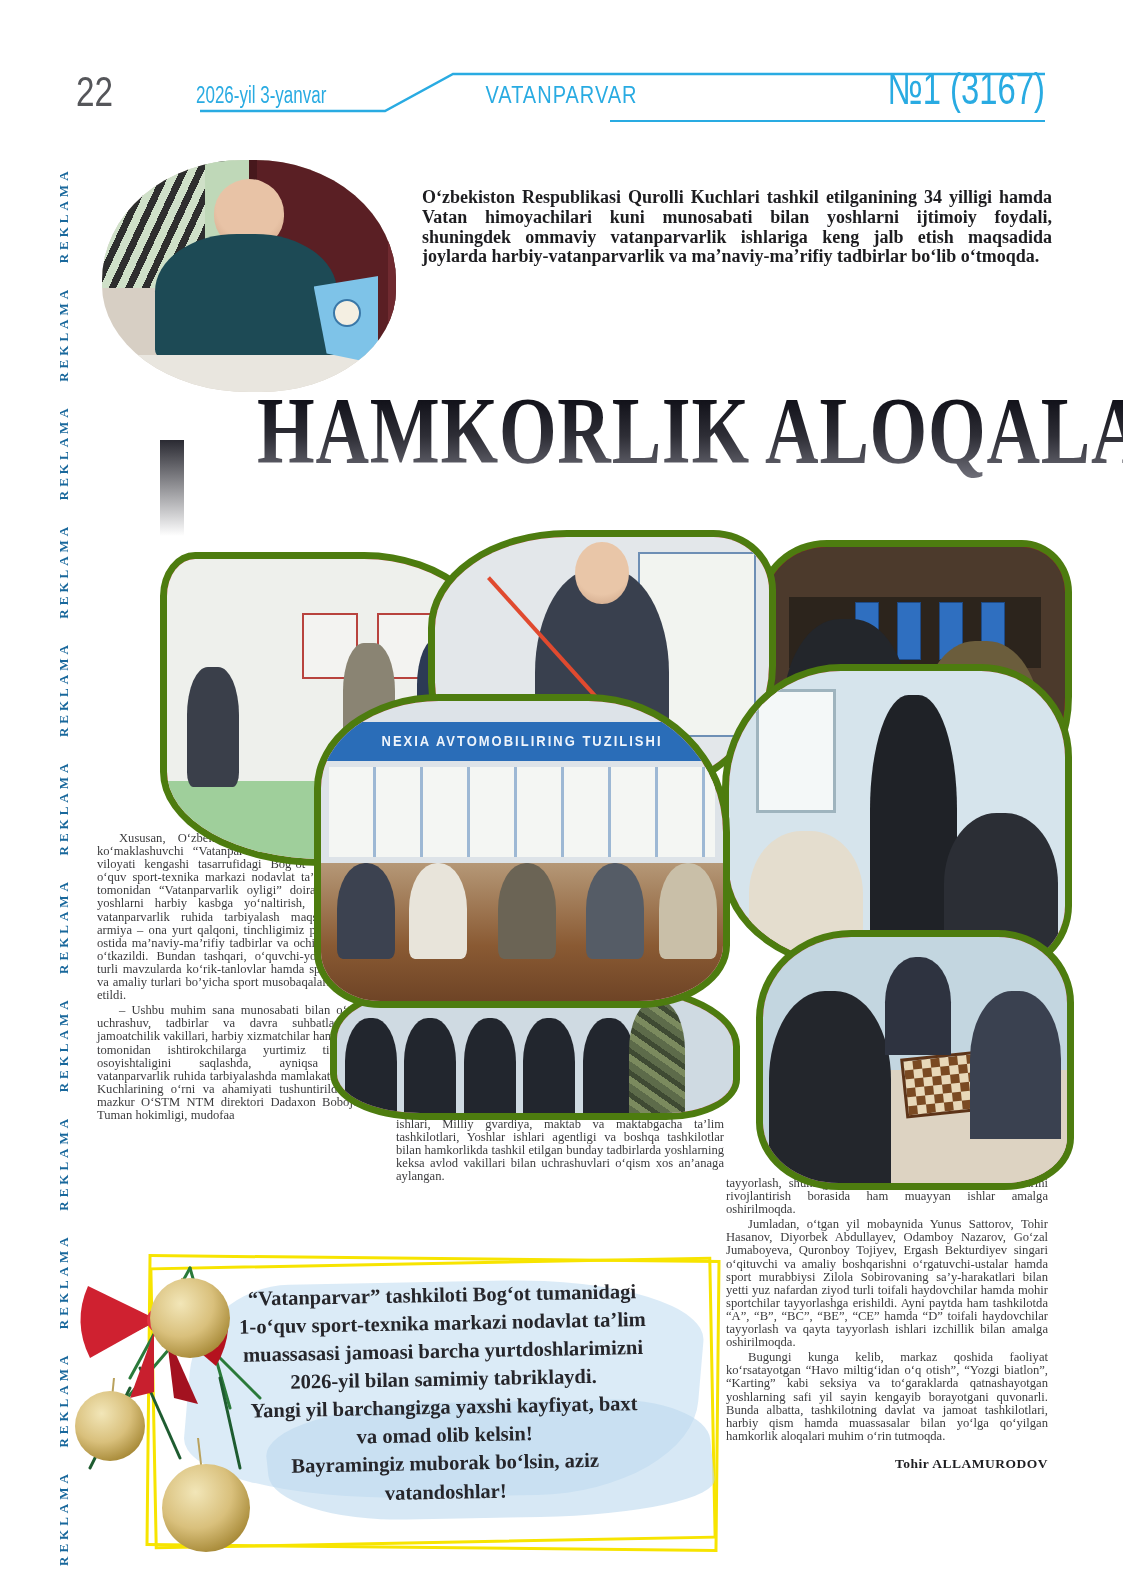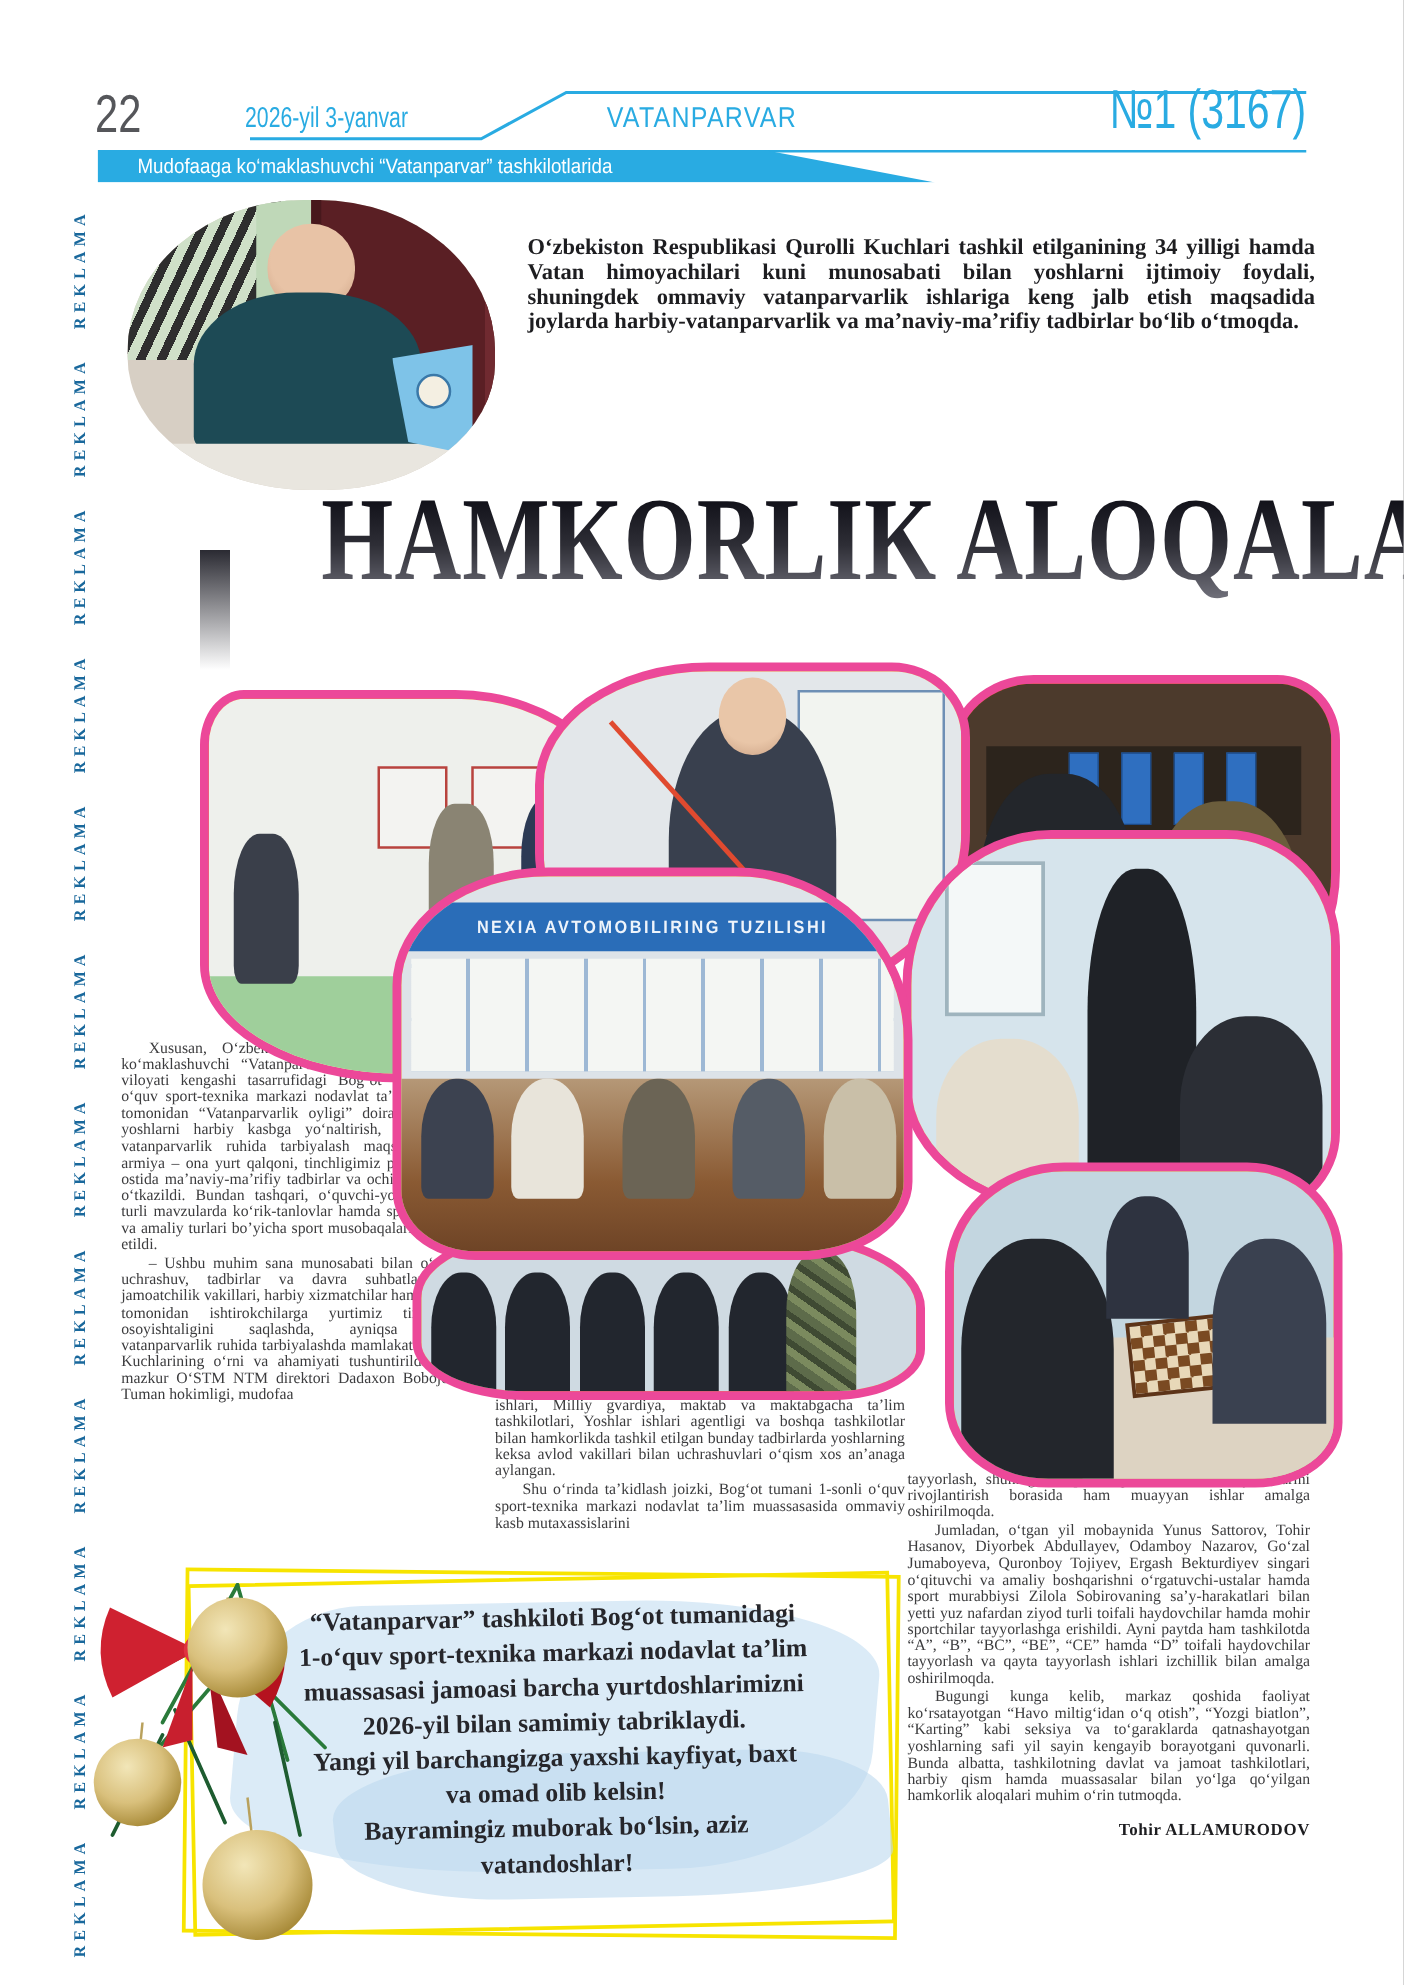--- a/index.html
+++ b/index.html
@@ -54,21 +54,21 @@
     letter-spacing:1px;transform:scale(.78,1);transform-origin:center top;
     background:linear-gradient(180deg,#101018 15%,#2e2e36 55%,#70707a 100%);
     -webkit-background-clip:text;background-clip:text;color:transparent;white-space:nowrap;}
   .head2{position:absolute;left:120px;top:466px;width:900px;text-align:center;}
   .head2 span{display:inline-block;font-weight:bold;font-size:84px;line-height:1;
     transform:scale(.8,1);transform-origin:center top;color:#18a5d8;white-space:nowrap;}
   .hstem{position:absolute;left:160px;top:440px;width:24px;height:96px;
     background:linear-gradient(180deg,#2a2a32,#ffffff);}
 
   
-  .photo{position:absolute;border:7px solid #ec4899;overflow:hidden;background:#f97316;}
+  .photo{position:absolute;border:7px solid #4d7c0f;overflow:hidden;background:#b91c1c;}
   .ph-shoot{left:160px;top:552px;width:338px;height:300px;z-index:1;
     border-radius:10% 42% 34% 46% / 14% 40% 38% 30%;}
   .ph-shoot .wall{position:absolute;inset:0;background:#eef0ec;}
   .ph-shoot .poster{position:absolute;top:18%;width:52px;height:62px;background:#f3f3f1;border:2px solid #b8433e;}
   .ph-shoot .floor{position:absolute;left:0;bottom:0;width:100%;height:26%;background:#9fcf9b;}
   .ph-shoot .fig{position:absolute;width:52px;height:120px;border-radius:40% 40% 12% 12%;background:#3a3f4a;}
   .ph-instr{left:428px;top:530px;width:334px;height:258px;z-index:2;
     border-radius:40% 18% 46% 50% / 36% 22% 50% 44%;}
   .ph-instr .board{position:absolute;inset:0;background:#e3e7ea;}
   .ph-instr .chart{position:absolute;right:4%;top:6%;width:34%;height:70%;background:#f2f4f0;border:2px solid #6e8fb5;}
@@ -158,23 +158,20 @@
 
   <svg class="hdr-svg" viewBox="0 0 1123 160">
     <path d="M200,111 L385,111 L453,74 L1045,74" fill="none" stroke="#29abe2" stroke-width="2.5"></path>
     <path d="M610,121 L1045,121" fill="none" stroke="#29abe2" stroke-width="2"></path>
   </svg>
 
   <div class="pagenum">22</div>
   <div class="hdr-cyan hdr-date">2026-yil 3-yanvar</div>
   <div class="hdr-cyan hdr-mast">VATANPARVAR</div>
   <div class="hdr-cyan hdr-issue">№1 (3167)</div>
-  <div class="kicker">
-    <span>Mudofaaga ko‘maklashuvchi “Vatanparvar” tashkilotlarida</span>
-  </div>
 
   <div class="portrait">
     <div class="blinds"></div>
     <div class="wall"></div>
     <div class="cabinet"></div>
     <div class="head"></div>
     <div class="body"></div>
     <div class="desk"></div>
     <div class="flag"></div>
     <div class="flagdot"></div>
@@ -258,21 +255,20 @@
     <div class="pl2"></div>
     <div class="pl3"></div>
   </div>
 
   <div class="col col1">
     <p class="ind">Xususan, O‘zbekiston Respublikasi mudofaasiga ko‘maklashuvchi “Vatanparvar” tashkilotining Xorazm viloyati kengashi tasarrufidagi Bog‘ot tumani 1-sonli o‘quv sport-texnika markazi nodavlat ta’lim muassasasi tomonidan “Vatanparvarlik oyligi” doirasida o‘quvchi-yoshlarni harbiy kasbga yo‘naltirish, ularni harbiy-vatanparvarlik ruhida tarbiyalash maqsadida “Milliy armiya – ona yurt qalqoni, tinchligimiz posboni!” shiori ostida ma’naviy-ma’rifiy tadbirlar va ochiq eshiklar kuni o‘tkazildi. Bundan tashqari, o‘quvchi-yoshlar o‘rtasida turli mavzularda ko‘rik-tanlovlar hamda sportning texnik va amaliy turlari bo’yicha sport musobaqalari ham tashkil etildi.</p>
     <p class="ind">– Ushbu muhim sana munosabati bilan o‘tkazilgan uchrashuv, tadbirlar va davra suhbatlarida keng jamoatchilik vakillari, harbiy xizmatchilar hamda faxriylar tomonidan ishtirokchilarga yurtimiz tinchligi va osoyishtaligini saqlashda, ayniqsa yoshlarni vatanparvarlik ruhida tarbiyalashda mamlakatimiz Qurolli Kuchlarining o‘rni va ahamiyati tushuntirildi, – deydi mazkur O‘STM NTM direktori Dadaxon Bobojonov. – Tuman hokimligi, mudofaa</p>
   </div>
   <div class="col col2">
     <p>ishlari, Milliy gvardiya, maktab va maktabgacha ta’lim tashkilotlari, Yoshlar ishlari agentligi va boshqa tashkilotlar bilan hamkorlikda tashkil etilgan bunday tadbirlarda yoshlarning keksa avlod vakillari bilan uchrashuvlari o‘qism xos an’anaga aylangan.</p>
-    <p class="ind">Shu o‘rinda ta’kidlash joizki, Bog‘ot tumani 1-sonli o‘quv sport-texnika markazi nodavlat ta’lim muassasasida ommaviy kasb mutaxassislarini</p>
   </div>
   <div class="col col3">
     <p>tayyorlash, shuningdek sportning texnik va amaliy turlarini rivojlantirish borasida ham muayyan ishlar amalga oshirilmoqda.</p>
     <p class="ind">Jumladan, o‘tgan yil mobaynida Yunus Sattorov, Tohir Hasanov, Diyorbek Abdullayev, Odamboy Nazarov, Go‘zal Jumaboyeva, Quronboy Tojiyev, Ergash Bekturdiyev singari o‘qituvchi va amaliy boshqarishni o‘rgatuvchi-ustalar hamda sport murabbiysi Zilola Sobirovaning sa’y-harakatlari bilan yetti yuz nafardan ziyod turli toifali haydovchilar hamda mohir sportchilar tayyorlashga erishildi. Ayni paytda ham tashkilotda “A”, “B”, “BC”, “BE”, “CE” hamda “D” toifali haydovchilar tayyorlash va qayta tayyorlash ishlari izchillik bilan amalga oshirilmoqda.</p>
     <p class="ind">Bugungi kunga kelib, markaz qoshida faoliyat ko‘rsatayotgan “Havo miltig‘idan o‘q otish”, “Yozgi biatlon”, “Karting” kabi seksiya va to‘garaklarda qatnashayotgan yoshlarning safi yil sayin kengayib borayotgani quvonarli. Bunda albatta, tashkilotning davlat va jamoat tashkilotlari, harbiy qism hamda muassasalar bilan yo‘lga qo‘yilgan hamkorlik aloqalari muhim o‘rin tutmoqda.</p>
     <div class="author">Tohir ALLAMURODOV</div>
   </div>
 
   <div class="greet">
     <div class="frame2"></div>

